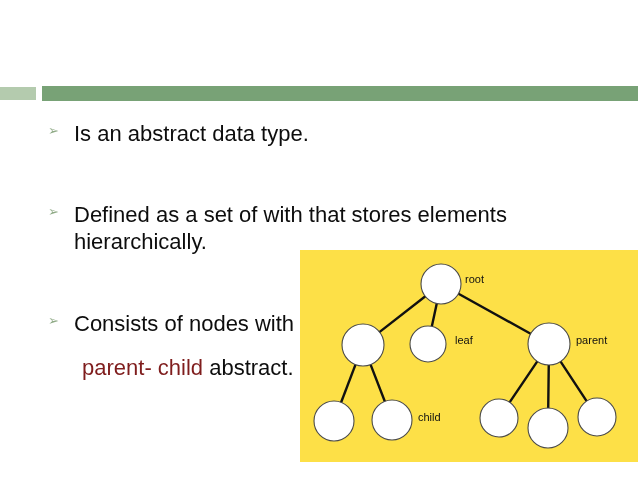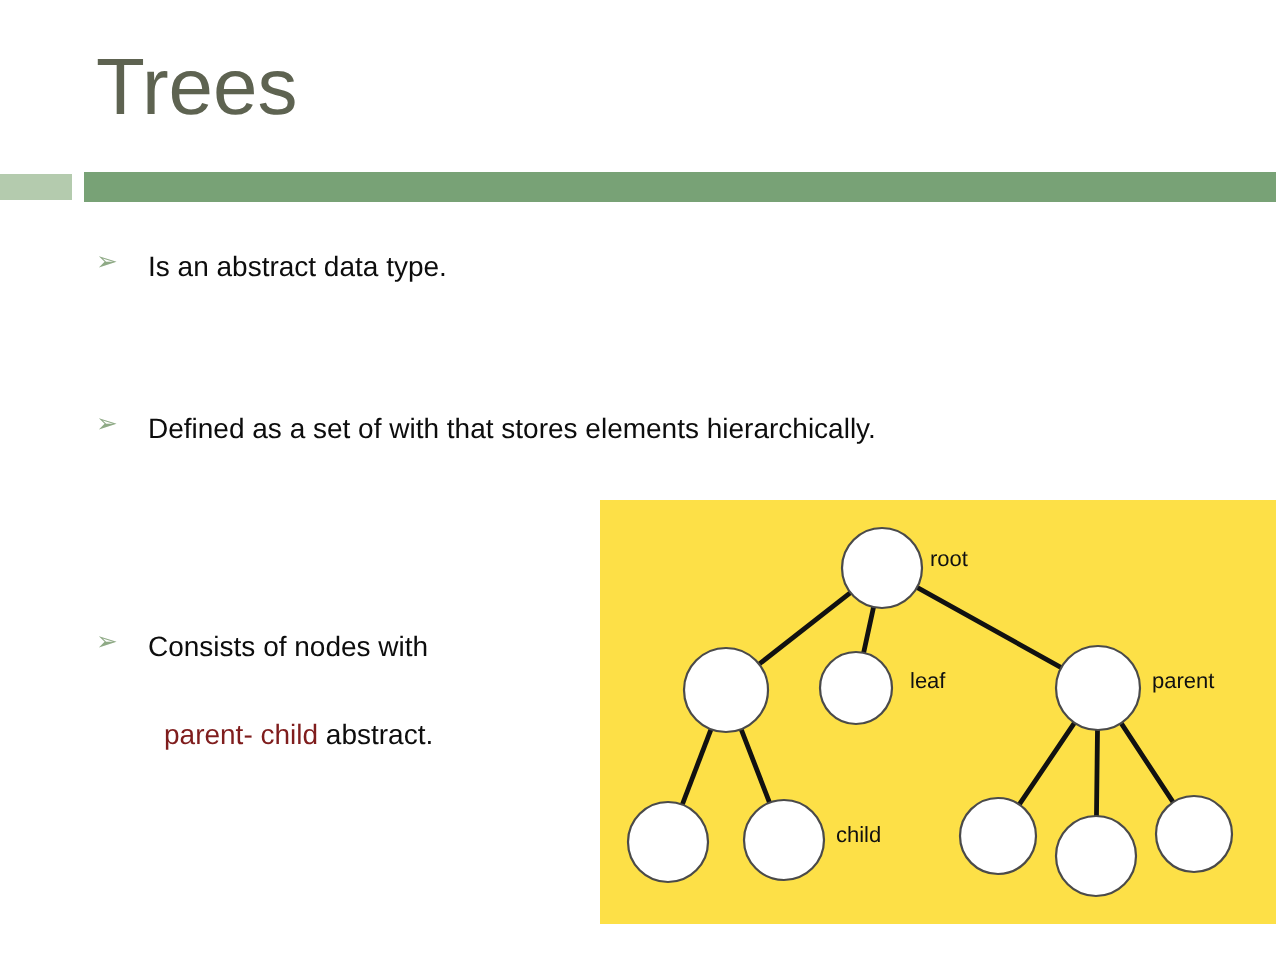--- a/index.html
+++ b/index.html
@@ -68,21 +68,21 @@
     top: 4px;
     width: 14px;
     height: 14px;
     color: #8faa86;
     font-size: 13px;
     line-height: 14px;
   }
   .bullet-text {
     display: block;
     margin-left: 26px;
-    font-size: 14px;
+    font-size: 22px;
     color: #0d0d0d;
     line-height: 27px;
     font-weight: 400;
   }
   .hl-green { color: #7f1d1d; }
 
   #b1 { top: 120px; }
   #b2 { top: 201px; }
   #b3 { top: 310px; }
   #b3 .bullet-text.second-line {
@@ -114,21 +114,20 @@
     font-family: "Liberation Sans", sans-serif;
     font-size: 11px;
     fill: #111111;
   }
 </style>
 </head>
 <body>
 
 <div id="slide">
 
-  <div id="title">Trees</div>
 
   <div id="rule">
     <div id="rule-left"></div>
     <div id="rule-main"></div>
   </div>
 
   <div class="bullet" id="b1">
     <span class="bullet-arrow">➢</span>
     <span class="bullet-text">Is an abstract data type.</span>
   </div>

